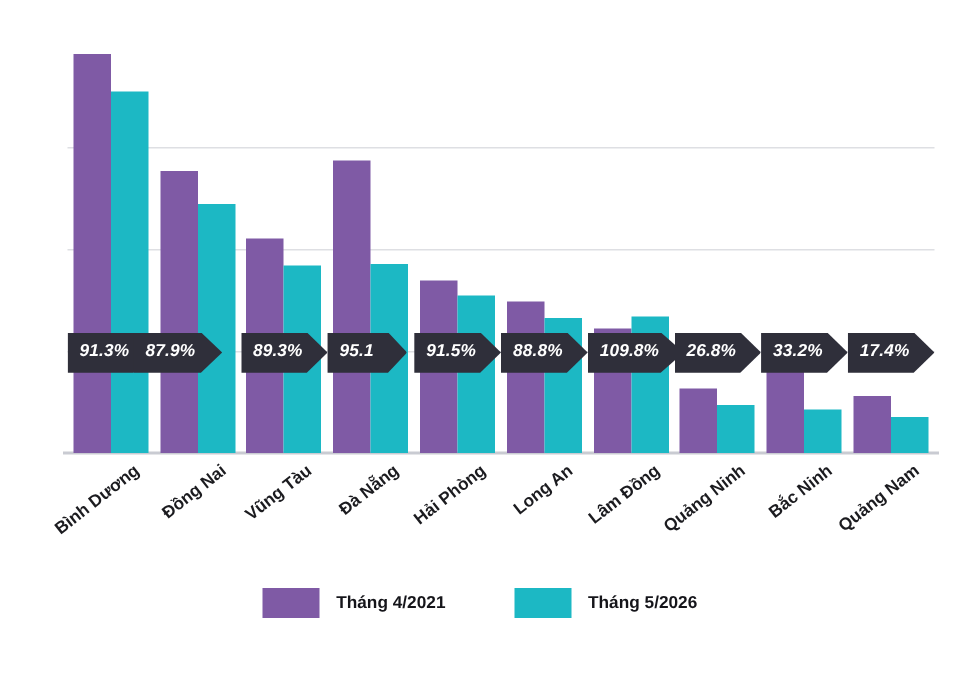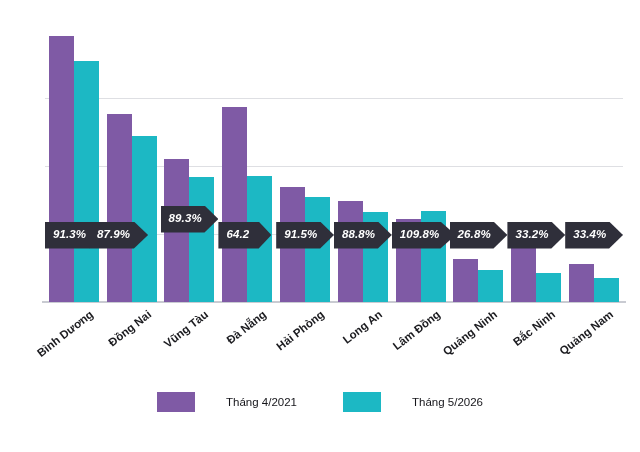--- a/index.html
+++ b/index.html
@@ -107,21 +107,21 @@
     position:absolute;
     left:0;top:392px;width:640px;
     display:flex;align-items:center;justify-content:center;
     gap:46px;
   }
   .legend-item{display:flex;align-items:center;gap:11px;}
   .swatch{width:38px;height:20px;display:block;}
   .swatch.s1{background:#7f5aa5;}
   .swatch.s2{background:#1cb8c4;}
   .legend-label{
-    font-size:11.5px;font-weight:400;color:#15151a;white-space:nowrap;margin-left:20px;
+    font-size:11.5px;font-weight:700;color:#15151a;white-space:nowrap;
   }
 </style>
 </head>
 <body>
 
 <div id="chart-root">
 
   <div class="plot">
     <div class="gridline" style="top:78px;"></div>
     <div class="gridline" style="top:146px;"></div>
@@ -175,28 +175,28 @@
       <div class="arrow-slot" style="left: 0px; width: 57.8px; top: 200px;">
         <div class="arrow">
           <span class="arrow-label">91.3%</span>
         </div>
       </div>
       <div class="arrow-slot" style="left: 44px; width: 68px; top: 200px;">
         <div class="arrow">
           <span class="arrow-label">87.9%</span>
         </div>
       </div>
-      <div class="arrow-slot" style="left: 115.6px; width: 57.8px; top: 184px;">
+      <div class="arrow-slot" style="left: 115.6px; width: 57.8px; top: 200px;">
         <div class="arrow">
           <span class="arrow-label">89.3%</span>
         </div>
       </div>
       <div class="arrow-slot" style="left: 173.4px; width: 57.8px; top: 200px;">
         <div class="arrow">
-          <span class="arrow-label">64.2</span>
+          <span class="arrow-label">95.1</span>
         </div>
       </div>
       <div class="arrow-slot" style="left: 231.2px; width: 57.8px; top: 200px;">
         <div class="arrow">
           <span class="arrow-label">91.5%</span>
         </div>
       </div>
       <div class="arrow-slot" style="left: 289px; width: 57.8px; top: 200px;">
         <div class="arrow">
           <span class="arrow-label">88.8%</span>
@@ -212,21 +212,21 @@
           <span class="arrow-label">26.8%</span>
         </div>
       </div>
       <div class="arrow-slot" style="left: 462.4px; width: 57.8px; top: 200px;">
         <div class="arrow">
           <span class="arrow-label">33.2%</span>
         </div>
       </div>
       <div class="arrow-slot" style="left: 520.2px; width: 57.8px; top: 200px;">
         <div class="arrow">
-          <span class="arrow-label">33.4%</span>
+          <span class="arrow-label">17.4%</span>
         </div>
       </div>
     </div>
 
   <div class="cats" id="cats">
       <div class="cat" style="left: 42.772px;">
         <span class="cat-inner">Bình Dương</span>
       </div>
       <div class="cat" style="left: 100.572px;">
         <span class="cat-inner">Đồng Nai</span>

